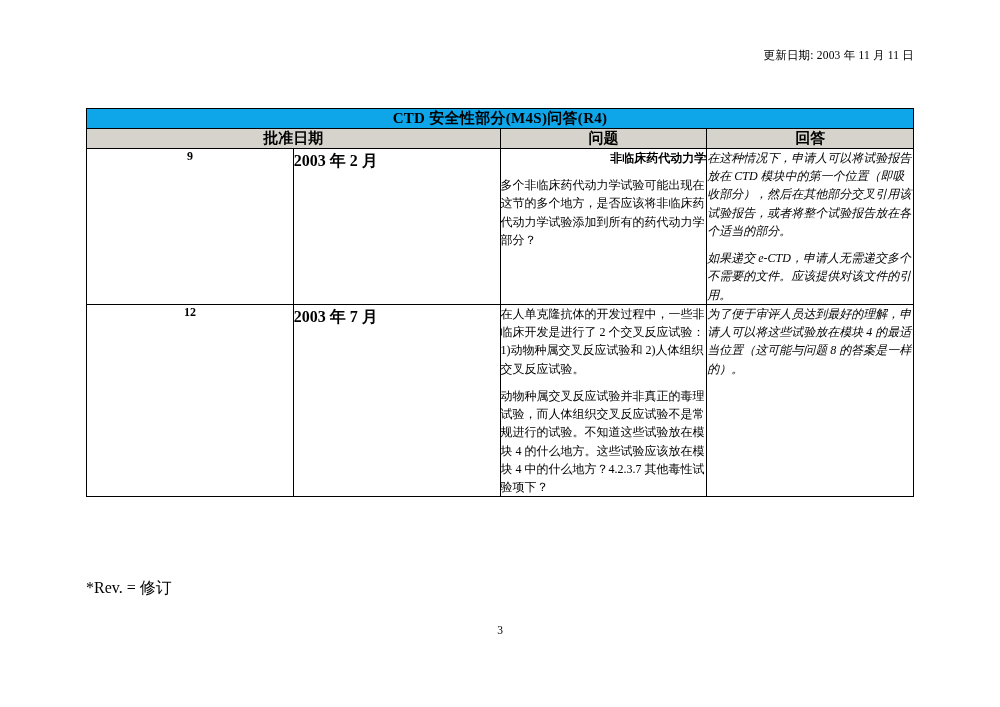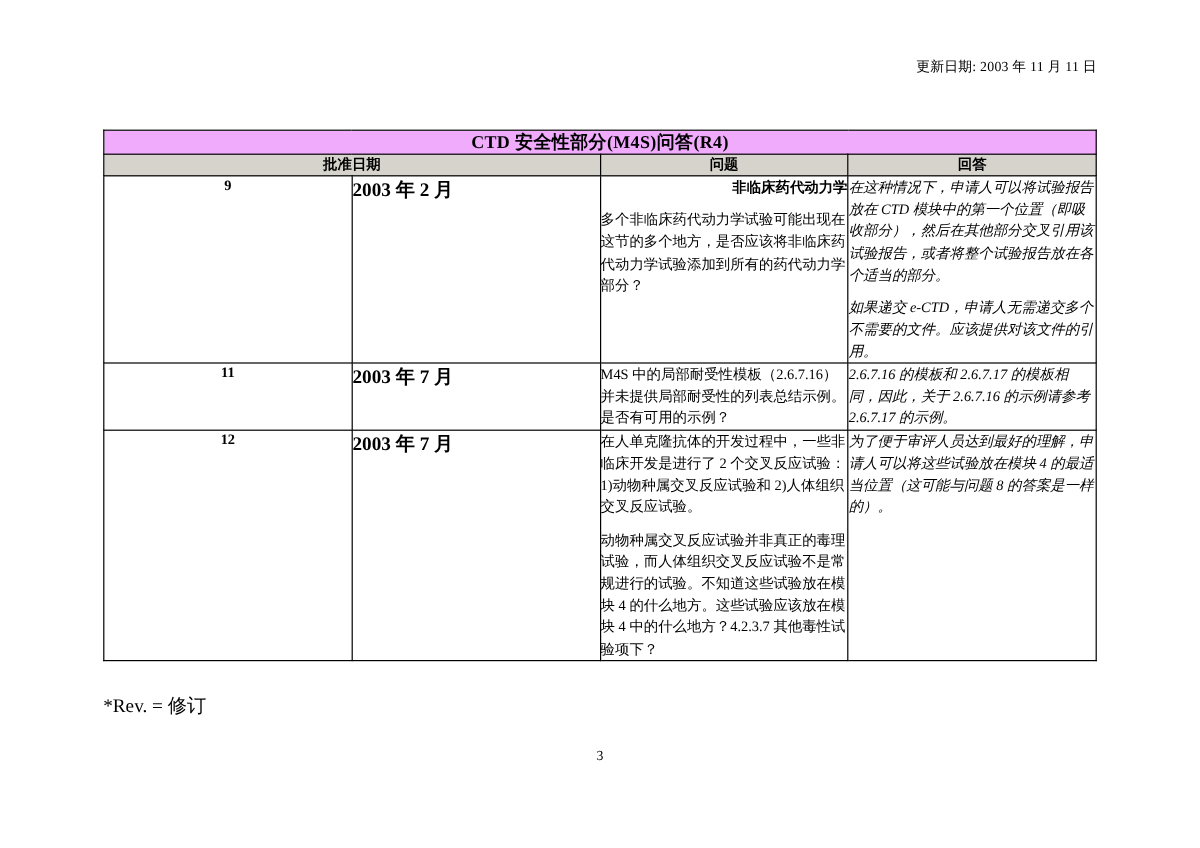--- a/index.html
+++ b/index.html
@@ -36,31 +36,31 @@
     width: 828px;
     border-collapse: collapse;
     table-layout: fixed;
   }
   table.qa td, table.qa th {
     border: 1px solid #000000;
     vertical-align: top;
     padding: 0;
   }
   .title-cell {
-    background: #f0abfc;
+    background: #0ea5e9;
     text-align: center;
     font-size: 15px;
     font-weight: bold;
     padding: 11px 4px 11px 4px;
     letter-spacing: 0.3px;
   }
   .col-head {
     background: #d6d3cc;
     text-align: center;
-    font-size: 12px;
+    font-size: 15px;
     font-weight: bold;
     padding: 7px 4px 7px 4px;
   }
   .num-cell {
     width: 26px;
     text-align: center;
     font-size: 12px;
     font-weight: bold;
     padding: 8px 2px 6px 2px;
   }
@@ -134,30 +134,20 @@
         <p class="blk q-title">非临床药代动力学</p>
         <p class="blk">多个非临床药代动力学试验可能出现在这节的多个地方，是否应该将非临床药代动力学试验添加到所有的药代动力学部分？</p>
       </td>
       <td class="a-cell">
         <p class="blk">在这种情况下，申请人可以将试验报告放在 CTD 模块中的第一个位置（即吸收部分），然后在其他部分交叉引用该试验报告，或者将整个试验报告放在各个适当的部分。</p>
         <p class="blk">如果递交 e-CTD，申请人无需递交多个不需要的文件。应该提供对该文件的引用。</p>
       </td>
     </tr>
 
 
-    <tr>
-      <td class="num-cell">11</td>
-      <td class="date-cell">2003 年 7 月</td>
-      <td class="q-cell">
-        <p class="blk">M4S 中的局部耐受性模板（2.6.7.16）并未提供局部耐受性的列表总结示例。是否有可用的示例？</p>
-      </td>
-      <td class="a-cell">
-        <p class="blk">2.6.7.16 的模板和 2.6.7.17 的模板相同，因此，关于 2.6.7.16 的示例请参考 2.6.7.17 的示例。</p>
-      </td>
-    </tr>
 
     <tr>
       <td class="num-cell">12</td>
       <td class="date-cell">2003 年 7 月</td>
       <td class="q-cell">
         <p class="blk">在人单克隆抗体的开发过程中，一些非临床开发是进行了 2 个交叉反应试验：1)动物种属交叉反应试验和 2)人体组织交叉反应试验。</p>
         <p class="blk">动物种属交叉反应试验并非真正的毒理试验，而人体组织交叉反应试验不是常规进行的试验。不知道这些试验放在模块 4 的什么地方。这些试验应该放在模块 4 中的什么地方？4.2.3.7 其他毒性试验项下？</p>
       </td>
       <td class="a-cell">
         <p class="blk">为了便于审评人员达到最好的理解，申请人可以将这些试验放在模块 4 的最适当位置（这可能与问题 8 的答案是一样的）。</p>

